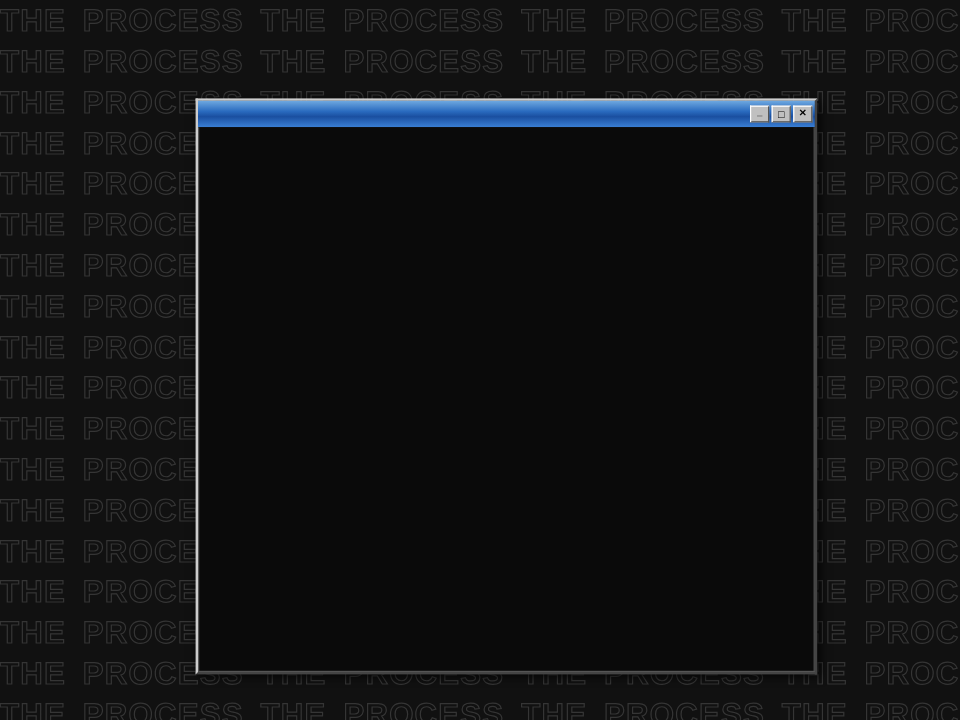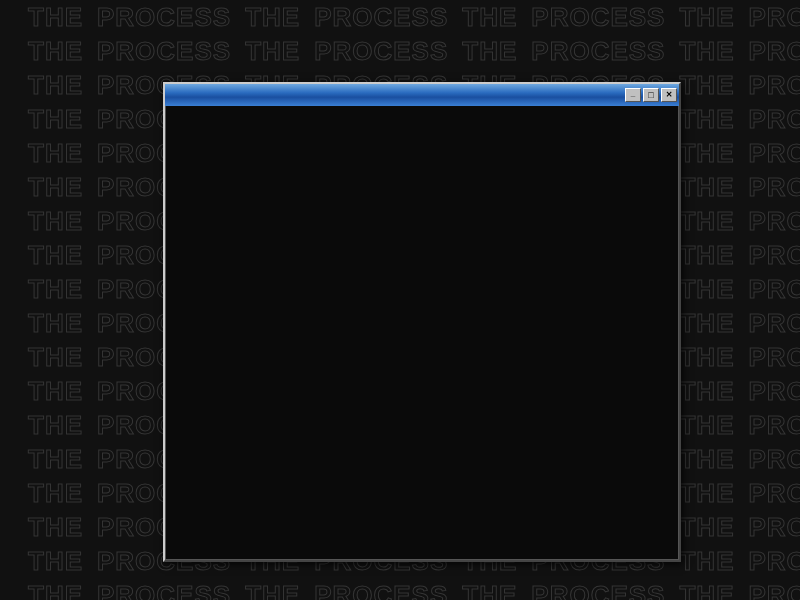--- a/index.html
+++ b/index.html
@@ -24,21 +24,20 @@
       flex-direction: column;
       gap: 0;
     }
 
     .bg-row {
       display: flex;
       flex-wrap: nowrap;
       white-space: nowrap;
       line-height: 1;
       padding: 4px 0;
-      margin-left: 28px;
     }
 
     .bg-word {
       font-size: 26px;
       font-weight: 900;
       letter-spacing: 1px;
       color: transparent;
       -webkit-text-stroke: 1px rgba(60, 60, 60, 0.85);
       text-transform: uppercase;
       margin-right: 14px;

